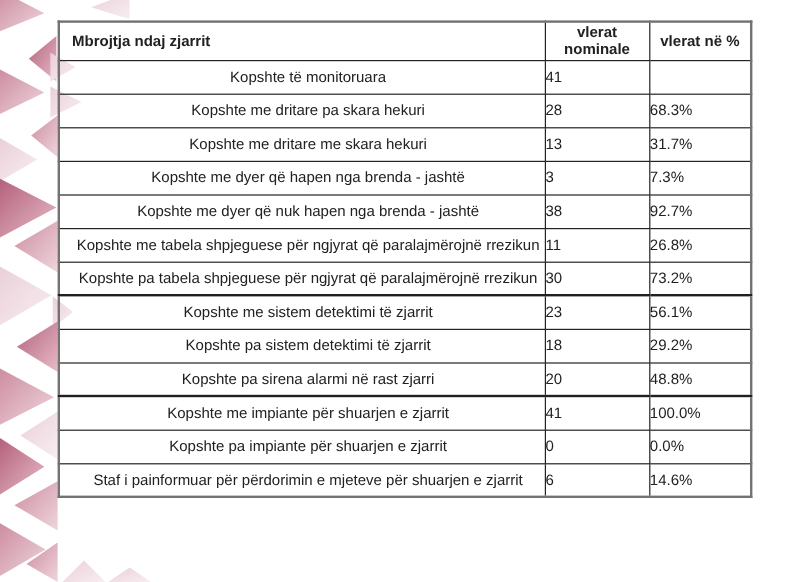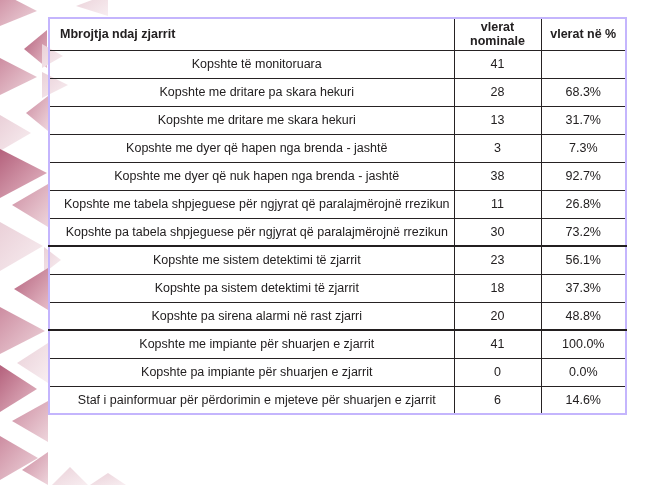--- a/index.html
+++ b/index.html
@@ -46,21 +46,21 @@
   table.fire-table th,
   table.fire-table td {
     border: 1px solid #262223;
     font-size: 12.5px;
     vertical-align: middle;
     background: transparent;
     padding: 0;
   }
   
   table.fire-table {
-    border: 2px solid #c4b5fd;
+    border: 2px solid #737373;
   }
   thead tr {
     height: 32px;
   }
   thead th {
     font-weight: bold;
     font-size: 13px;
     border-bottom: 2px solid #231f20;
     line-height: 1.15;
   }
@@ -73,21 +73,21 @@
   }
   tbody tr {
     height: 28px;
   }
   tbody td.cell-label {
     text-align: center;
     padding-left: 10px;
   }
   tbody td.cell-nominal,
   tbody td.cell-percent {
-    text-align: center;
+    text-align: left;
   }
   tbody tr.thick-top td {
     border-top: 2px solid #231f20;
   }
 </style>
 </head>
 <body>
 
 <svg class="deco-band" viewBox="0 0 140 485" width="140" height="485" aria-hidden="true">
   <defs>
@@ -181,21 +181,21 @@
           <td class="cell-percent">73.2%</td>
         </tr>
         <tr class="thick-top">
           <td class="cell-label">Kopshte me sistem detektimi të zjarrit</td>
           <td class="cell-nominal">23</td>
           <td class="cell-percent">56.1%</td>
         </tr>
         <tr>
           <td class="cell-label">Kopshte pa sistem detektimi të zjarrit</td>
           <td class="cell-nominal">18</td>
-          <td class="cell-percent">37.3%</td>
+          <td class="cell-percent">29.2%</td>
         </tr>
         <tr>
           <td class="cell-label">Kopshte pa sirena alarmi në rast zjarri</td>
           <td class="cell-nominal">20</td>
           <td class="cell-percent">48.8%</td>
         </tr>
         <tr class="thick-top">
           <td class="cell-label">Kopshte me impiante për shuarjen e zjarrit</td>
           <td class="cell-nominal">41</td>
           <td class="cell-percent">100.0%</td>

